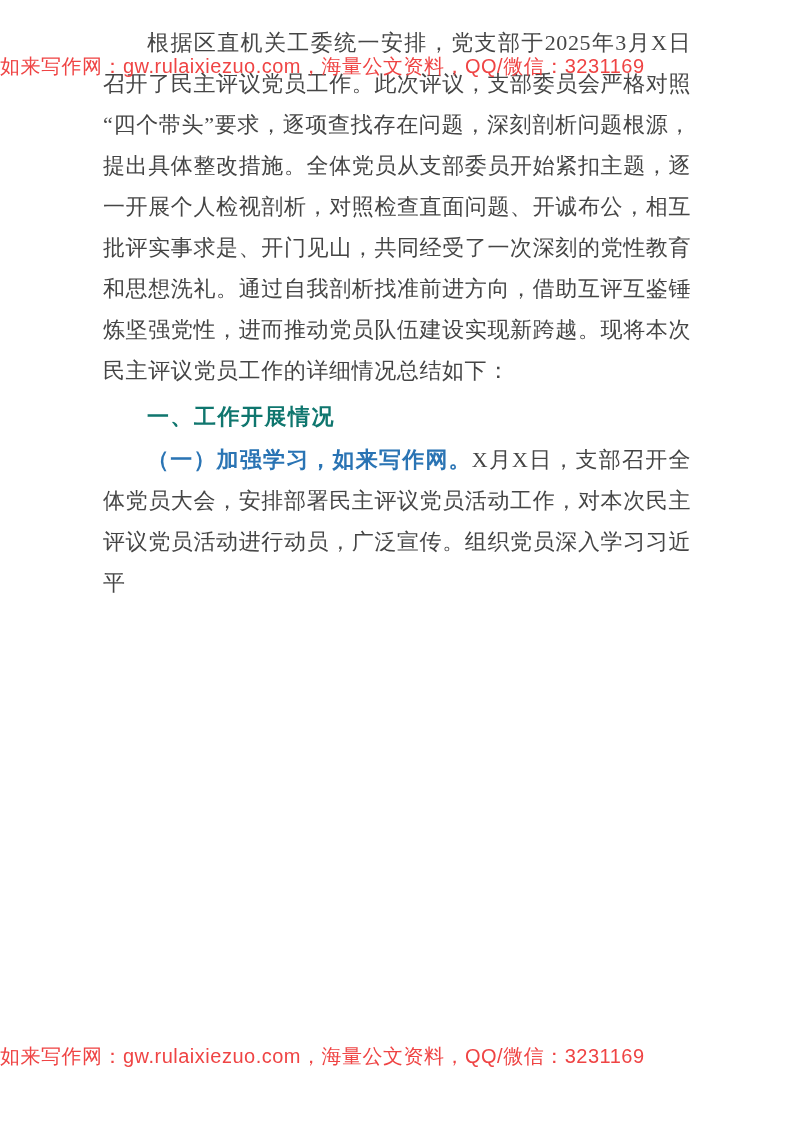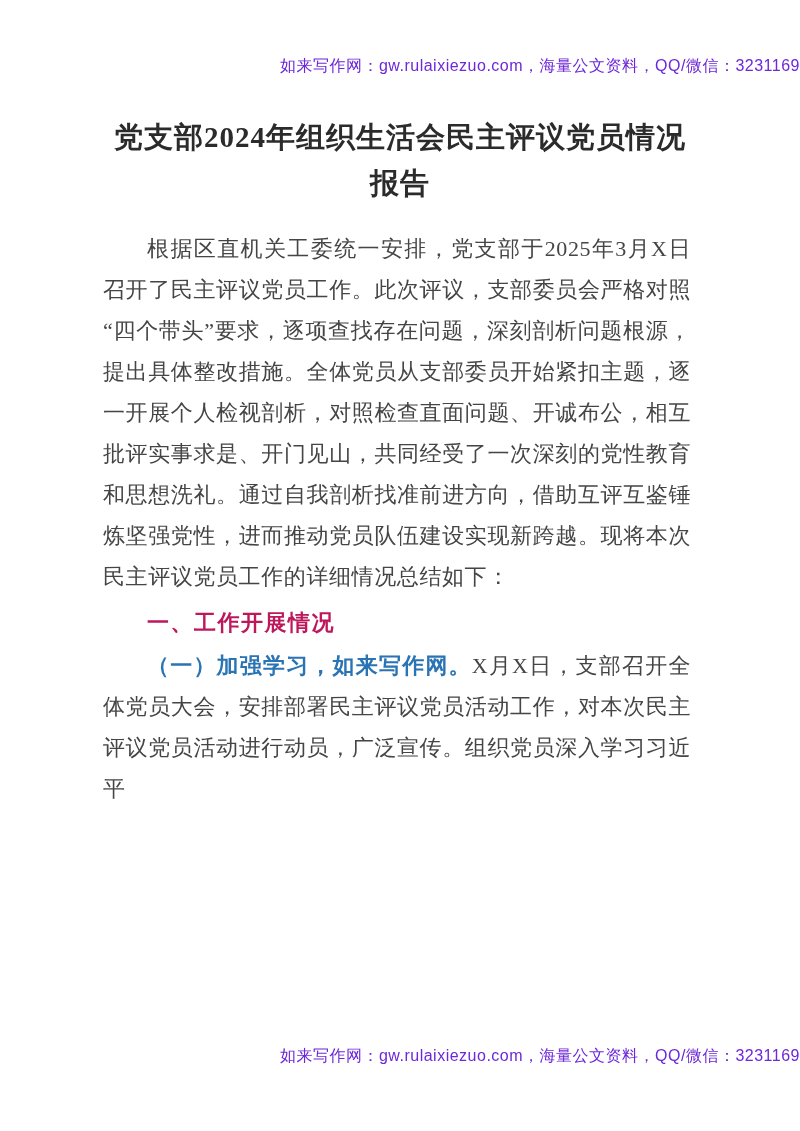--- a/index.html
+++ b/index.html
@@ -13,24 +13,24 @@
     height: 1131px;
     margin: 0 auto;
     background: #ffffff;
     overflow: hidden;
     font-family: "Liberation Serif", serif;
   }
   .watermark {
     position: absolute;
     left: 0;
     width: 100%;
-    text-align: right;
-    font-size: 16px;
+    text-align: left;
+    font-size: 20px;
     line-height: 20px;
-    color: #6d28d9;
+    color: #ef4444;
     letter-spacing: 0.5px;
     font-family: "Liberation Sans", sans-serif;
   }
   .watermark.header { top: 56px; }
   .watermark.footer { top: 1046px; }
   .title {
     max-width: 572px;
     margin: 0 auto;
     padding-top: 114px;
     font-size: 29px;
@@ -52,39 +52,38 @@
   .indent { text-indent: 2em; }
   .intro { margin-top: 22px; }
   .heading-red {
     width: 588px;
     margin: 5px 0 0 103px;
     font-family: "Liberation Sans", sans-serif;
     font-weight: bold;
     font-size: 22px;
     line-height: 41px;
     letter-spacing: 1.5px;
-    color: #be185d;
+    color: #0f766e;
     text-indent: 2em;
   }
   .s1 { margin-top: 5px; }
   .s2 { margin-top: 2px; text-align-last: justify; }
   .lead-blue {
     font-family: "Liberation Sans", sans-serif;
     font-weight: bold;
     color: #2a74b4;
   }
 </style>
 </head>
 <body>
 
 <div class="page">
 
   <div class="watermark header">如来写作网：gw.rulaixiezuo.com，海量公文资料，QQ/微信：3231169</div>
 
-  <h1 class="title">党支部2024年组织生活会民主评议党员情况报告</h1>
 
   <p class="body indent intro">根据区直机关工委统一安排，党支部于2025年3月X日召开了民主评议党员工作。此次评议，支部委员会严格对照“四个带头”要求，逐项查找存在问题，深刻剖析问题根源，提出具体整改措施。全体党员从支部委员开始紧扣主题，逐一开展个人检视剖析，对照检查直面问题、开诚布公，相互批评实事求是、开门见山，共同经受了一次深刻的党性教育和思想洗礼。通过自我剖析找准前进方向，借助互评互鉴锤炼坚强党性，进而推动党员队伍建设实现新跨越。现将本次民主评议党员工作的详细情况总结如下：</p>
 
   <p class="heading-red">一、工作开展情况</p>
 
 
   <p class="body indent s2"><span class="lead-blue">（一）加强学习，如来写作网。</span><span>X月X日，支部召开全体党员大会，安排部署民主评议党员活动工作，对本次民主评议党员活动进行动员，广泛宣传。组织党员深入学习习近平</span></p>
 
   <div class="watermark footer">如来写作网：gw.rulaixiezuo.com，海量公文资料，QQ/微信：3231169</div>
 

